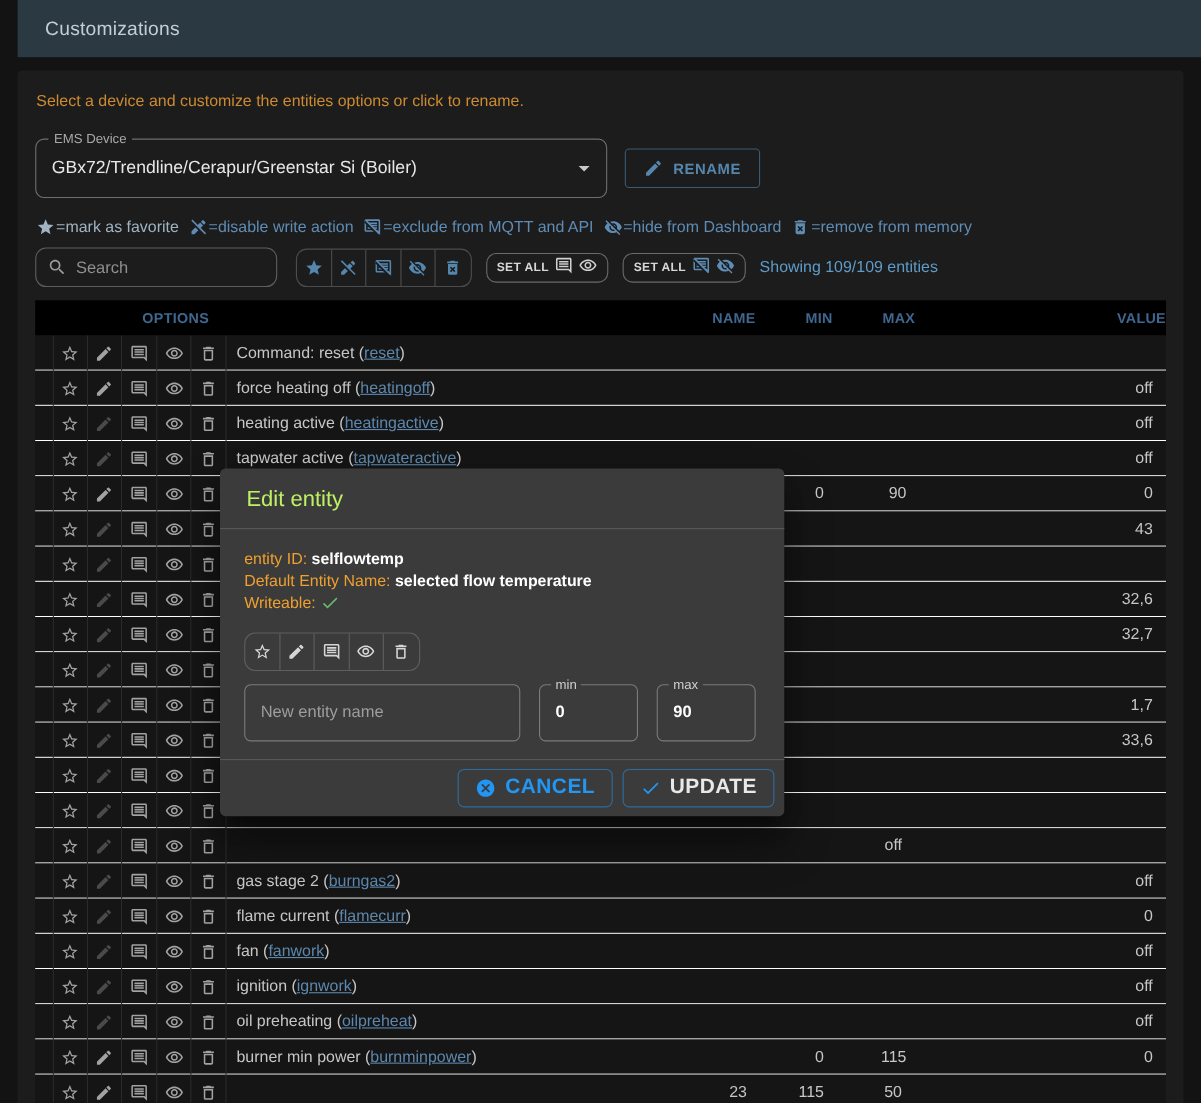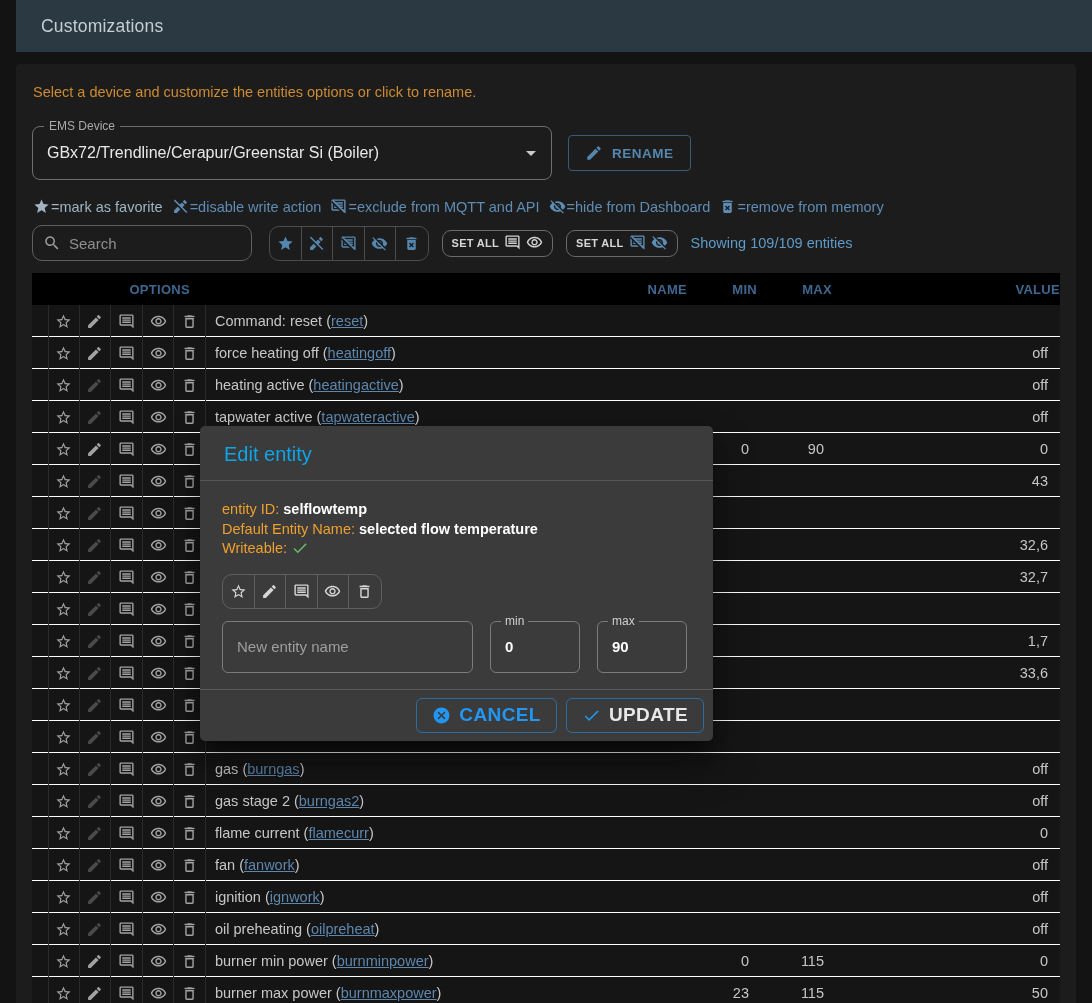--- a/index.html
+++ b/index.html
@@ -66,21 +66,21 @@
   .icell svg { width:17px; height:17px; }
   .icell.disabled { color:#4a4a4a; }
   .name-cell { padding-left:9px; color:#c6c6c6; font-size:14.5px; white-space:nowrap; overflow:hidden; }
   .name-cell a { color:#5d87ad; text-decoration:underline; cursor:pointer; }
   .num-cell { text-align:right; padding-right:8px; color:#c6c6c6; font-size:14.5px; }
   .num-cell.val { padding-right:12px; }
 
   
   .dialog { position:absolute; left:200px; top:426px; width:513px; background:#3b3b3b; border-radius:5px;
     box-shadow:0 11px 15px -7px rgba(0,0,0,.5), 0 24px 38px 3px rgba(0,0,0,.35); z-index:5; }
-  .dialog-title { padding:17px 24px 14px; font-size:20px; color:#0ea5e9; }
+  .dialog-title { padding:17px 24px 14px; font-size:20px; color:#bef264; }
   .dialog-divider { height:1px; background:#575757; }
   .dialog-content { padding:19px 24px 16px 22px; }
   .dlg-line { font-size:14.5px; line-height:19.5px; color:#efa02e; }
   .dlg-line b { color:#fff; }
   .dlg-check { width:18px; height:18px; color:#66bb6a; vertical-align:-4px; }
   .dlg-toggle-group { display:flex; border:1px solid #5f5f5f; border-radius:10px; overflow:hidden;
     height:35px; width:fit-content; margin-top:15px; }
   .dlg-toggle { width:31.5px; display:flex; align-items:center; justify-content:center;
     border:none; border-right:1px solid #5f5f5f; background:transparent; color:#d6d6d6; cursor:pointer; }
   .dlg-toggle:last-child { border-right:none; }
@@ -690,21 +690,20 @@
           <div class="icell">
             <svg viewBox="0 0 24 24">
               <path fill="currentColor" d="M12 6c3.79 0 7.17 2.13 8.82 5.5C19.17 14.87 15.79 17 12 17s-7.17-2.13-8.82-5.5C4.83 8.13 8.21 6 12 6m0-2C7 4 2.73 7.11 1 11.5 2.73 15.89 7 19 12 19s9.27-3.11 11-7.5C21.27 7.11 17 4 12 4zm0 5c1.38 0 2.5 1.12 2.5 2.5S13.38 14 12 14s-2.5-1.12-2.5-2.5S10.62 9 12 9m0-2c-2.48 0-4.5 2.02-4.5 4.5S9.52 16 12 16s4.5-2.02 4.5-4.5S14.48 7 12 7z"></path>
             </svg>
           </div>
           <div class="icell">
             <svg viewBox="0 0 24 24">
               <path fill="currentColor" d="M16 9v10H8V9h8m-1.5-6h-5l-1 1H5v2h14V4h-3.5l-1-1zM18 7H6v12c0 1.1.9 2 2 2h8c1.1 0 2-.9 2-2V7z"></path>
             </svg>
           </div>
-          <div class="name-cell">gas (<a>burngas</a>)</div>
           <div class="num-cell"></div>
           <div class="num-cell"></div>
           <div class="num-cell val">off</div>
         </div>
         <div class="trow">
           <div class="icell">
             <svg viewBox="0 0 24 24">
               <path fill="currentColor" d="M22 9.24l-7.19-.62L12 2 9.19 8.63 2 9.24l5.46 4.73L5.82 21 12 17.27 18.18 21l-1.63-7.03L22 9.24zM12 15.4l-3.76 2.27 1-4.28-3.32-2.88 4.38-.38L12 6.1l1.71 4.04 4.38.38-3.32 2.88 1 4.28L12 15.4z"></path>
             </svg>
           </div>
@@ -907,21 +906,20 @@
           <div class="icell">
             <svg viewBox="0 0 24 24">
               <path fill="currentColor" d="M12 6c3.79 0 7.17 2.13 8.82 5.5C19.17 14.87 15.79 17 12 17s-7.17-2.13-8.82-5.5C4.83 8.13 8.21 6 12 6m0-2C7 4 2.73 7.11 1 11.5 2.73 15.89 7 19 12 19s9.27-3.11 11-7.5C21.27 7.11 17 4 12 4zm0 5c1.38 0 2.5 1.12 2.5 2.5S13.38 14 12 14s-2.5-1.12-2.5-2.5S10.62 9 12 9m0-2c-2.48 0-4.5 2.02-4.5 4.5S9.52 16 12 16s4.5-2.02 4.5-4.5S14.48 7 12 7z"></path>
             </svg>
           </div>
           <div class="icell">
             <svg viewBox="0 0 24 24">
               <path fill="currentColor" d="M16 9v10H8V9h8m-1.5-6h-5l-1 1H5v2h14V4h-3.5l-1-1zM18 7H6v12c0 1.1.9 2 2 2h8c1.1 0 2-.9 2-2V7z"></path>
             </svg>
           </div>
-          <div class="name-cell">burner max power (<a>burnmaxpower</a>)</div>
           <div class="num-cell">23</div>
           <div class="num-cell">115</div>
           <div class="num-cell val">50</div>
         </div>
       </div>
   </div>
 </div>
 
 <div class="dialog">
   <div class="dialog-title">Edit entity</div>

